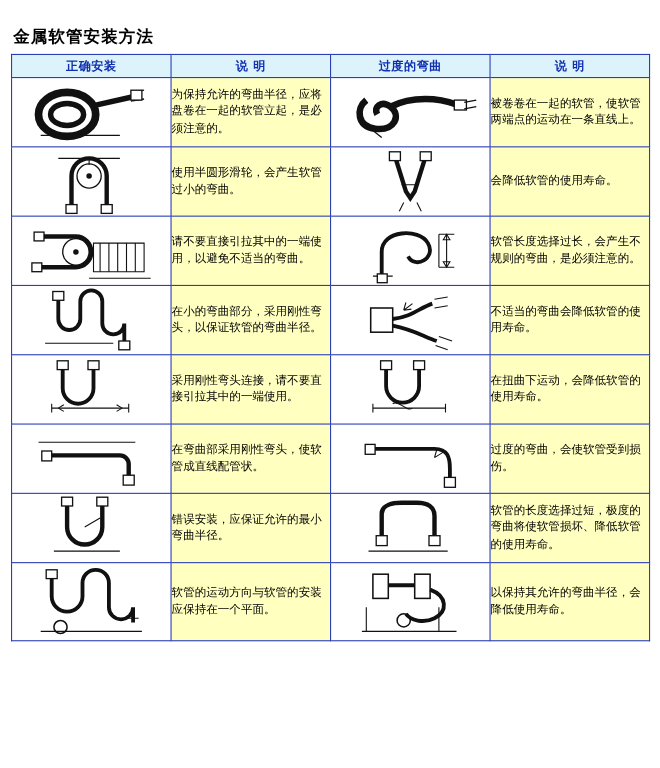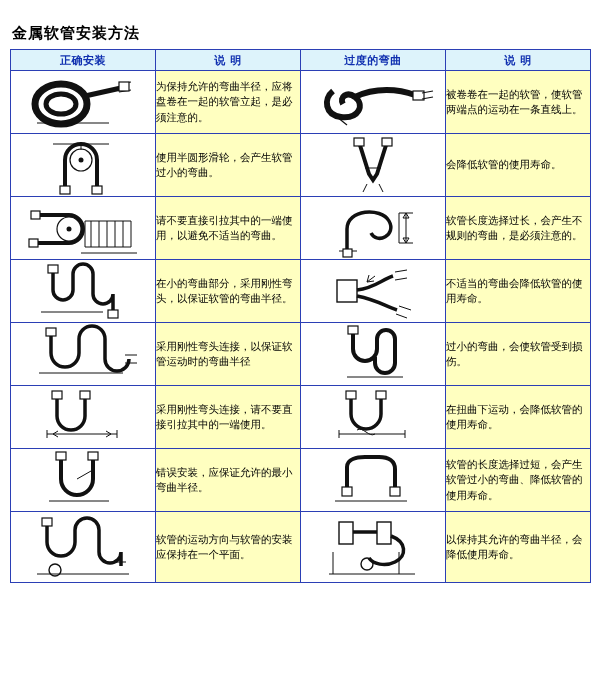--- a/index.html
+++ b/index.html
@@ -184,39 +184,20 @@
             <path class="sk-line" stroke-width="3.5" d="M54 30 C72 28 78 20 90 16"></path>
             <path class="sk-line" stroke-width="3.5" d="M54 36 C74 40 82 46 94 50"></path>
             <path class="sk-thin" d="M92 12 L104 10 M92 20 L104 18"></path>
             <path class="sk-thin" d="M96 46 L108 50 M93 54 L104 58"></path>
             <path class="sk-thin" d="M64 22 l8 -6 m-8 6 l2 -7 m-2 7 l7 -1"></path>
           </svg>
         </td>
         <td class="txt-cell">不适当的弯曲会降低软管的使用寿命。</td>
       </tr>
 
-      <tr>
-        <td class="img-cell">
-          <svg width="140" height="62" viewBox="0 0 140 62">
-            <path class="sk-line" stroke-width="3.5" d="M38 8 L38 30 A14 14 0 0 0 66 30 L66 16 A13 13 0 0 1 92 16 L92 36 A12 12 0 0 0 116 36"></path>
-            <rect x="33" y="5" width="10" height="8" fill="#fff" stroke="#111" stroke-width="1.2"></rect>
-            <path class="sk-thin" d="M26 50 L110 50"></path>
-            <path class="sk-thin" d="M112 32 L124 32 M112 40 L124 40"></path>
-          </svg>
-        </td>
-        <td class="txt-cell">采用刚性弯头连接，以保证软管运动时的弯曲半径</td>
-        <td class="img-cell">
-          <svg width="140" height="62" viewBox="0 0 140 62">
-            <path class="sk-line" stroke-width="4" d="M50 6 L50 26 A12 12 0 0 0 74 26 L74 16 A9 9 0 0 1 92 16 L92 40 A10 10 0 0 1 72 40 L72 34"></path>
-            <rect x="45" y="3" width="10" height="8" fill="#fff" stroke="#111" stroke-width="1.2"></rect>
-            <path class="sk-thin" d="M44 54 L100 54"></path>
-          </svg>
-        </td>
-        <td class="txt-cell">过小的弯曲，会使软管受到损伤。</td>
-      </tr>
 
       <tr>
         <td class="img-cell">
           <svg width="140" height="62" viewBox="0 0 140 62">
             <path class="sk-line" stroke-width="3.5" d="M44 8 L44 30 A14 14 0 0 0 72 30 L72 8"></path>
             <rect x="39" y="5" width="10" height="8" fill="#fff" stroke="#111" stroke-width="1.2"></rect>
             <rect x="67" y="5" width="10" height="8" fill="#fff" stroke="#111" stroke-width="1.2"></rect>
             <path class="sk-thin" d="M34 48 L104 48"></path>
             <path class="sk-thin" d="M34 44 L34 52 M104 44 L104 52"></path>
             <path class="sk-thin" d="M40 48 l5 -3 m-5 3 l5 3"></path>
@@ -230,41 +211,61 @@
             <rect x="43" y="5" width="10" height="8" fill="#fff" stroke="#111" stroke-width="1.2"></rect>
             <rect x="73" y="5" width="10" height="8" fill="#fff" stroke="#111" stroke-width="1.2"></rect>
             <path class="sk-thin" d="M36 48 L102 48"></path>
             <path class="sk-thin" d="M36 44 L36 52 M102 44 L102 52"></path>
             <path class="sk-thin" d="M54 44 C60 40 66 52 72 48"></path>
           </svg>
         </td>
         <td class="txt-cell">在扭曲下运动，会降低软管的使用寿命。</td>
       </tr>
 
+      <tr>
+        <td class="img-cell">
+          <svg width="140" height="62" viewBox="0 0 140 62">
+            <path class="sk-line" stroke-width="4" d="M30 28 L96 28 A8 8 0 0 1 104 36 L104 50"></path>
+            <rect x="25" y="24" width="9" height="9" fill="#fff" stroke="#111" stroke-width="1.2"></rect>
+            <rect x="99" y="46" width="10" height="9" fill="#fff" stroke="#111" stroke-width="1.2"></rect>
+            <path class="sk-thin" d="M22 16 L110 16"></path>
+          </svg>
+        </td>
+        <td class="txt-cell">在弯曲部采用刚性弯头，使软管成直线配管状。</td>
+        <td class="img-cell">
+          <svg width="140" height="62" viewBox="0 0 140 62">
+            <path class="sk-line" stroke-width="3.5" d="M34 22 L92 22 C104 22 106 30 106 40 L106 52"></path>
+            <rect x="29" y="18" width="9" height="9" fill="#fff" stroke="#111" stroke-width="1.2"></rect>
+            <rect x="101" y="48" width="10" height="9" fill="#fff" stroke="#111" stroke-width="1.2"></rect>
+            <path class="sk-thin" d="M92 30 l8 -5 m-8 5 l2 -7"></path>
+          </svg>
+        </td>
+        <td class="txt-cell">过度的弯曲，会使软管受到损伤。</td>
+      </tr>
 
       <tr>
         <td class="img-cell">
           <svg width="140" height="62" viewBox="0 0 140 62">
             <path class="sk-line" stroke-width="4" d="M48 6 L48 30 A16 16 0 0 0 80 30 L80 6"></path>
             <rect x="43" y="3" width="10" height="8" fill="#fff" stroke="#111" stroke-width="1.2"></rect>
             <rect x="75" y="3" width="10" height="8" fill="#fff" stroke="#111" stroke-width="1.2"></rect>
             <path class="sk-thin" d="M64 30 L78 22"></path>
             <path class="sk-thin" d="M36 52 L96 52"></path>
           </svg>
         </td>
         <td class="txt-cell">错误安装，应保证允许的最小弯曲半径。</td>
         <td class="img-cell">
           <svg width="140" height="62" viewBox="0 0 140 62">
             <path class="sk-line" stroke-width="4" d="M44 40 L44 18 C44 10 54 8 62 8 L76 8 C86 8 92 12 92 20 L92 40"></path>
             <rect x="39" y="38" width="10" height="9" fill="#fff" stroke="#111" stroke-width="1.2"></rect>
             <rect x="87" y="38" width="10" height="9" fill="#fff" stroke="#111" stroke-width="1.2"></rect>
             <path class="sk-thin" d="M32 52 L104 52"></path>
           </svg>
         </td>
-        <td class="txt-cell">软管的长度选择过短，会产生软管过小的弯曲、降低软管的使用寿命。</td>
+        <td class="txt-cell">软管的长度选择过短，极度的弯曲将使软管损坏、降低软管的使用寿命。</td>
       </tr>
 
       <tr>
         <td class="img-cell">
           <svg width="140" height="70" viewBox="0 0 140 70">
             <path class="sk-line" stroke-width="3.5" d="M34 10 L34 30 A14 14 0 0 0 62 30 L62 18 A12 12 0 0 1 86 18 L86 40 A11 11 0 0 0 108 40 L108 54"></path>
             <rect x="29" y="6" width="10" height="8" fill="#fff" stroke="#111" stroke-width="1.2"></rect>
             <circle cx="42" cy="58" r="6" fill="none" stroke="#111" stroke-width="1.4"></circle>
             <path class="sk-thin" d="M24 62 L116 62"></path>
             <path class="sk-thin" d="M103 50 L113 50"></path>

